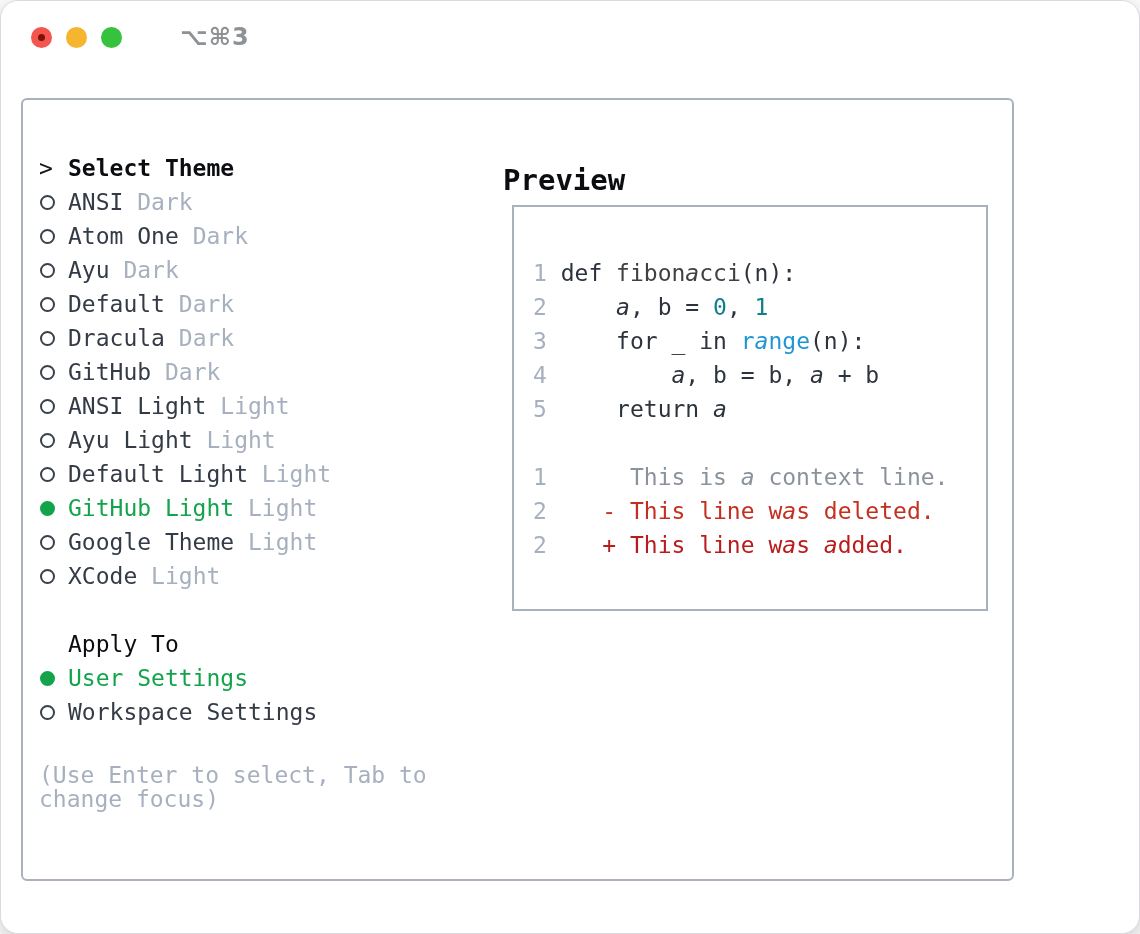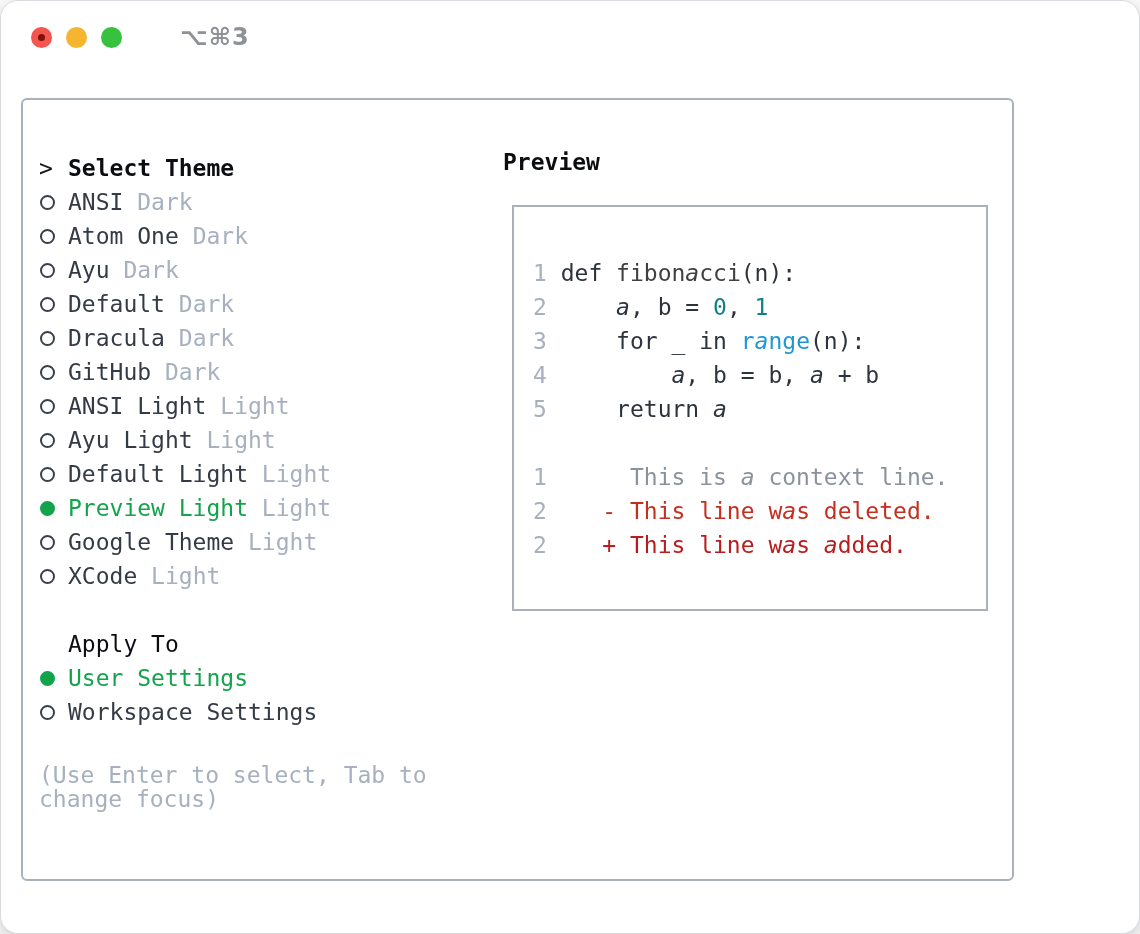--- a/index.html
+++ b/index.html
@@ -36,22 +36,22 @@
   .suffix{color:var(--muted);}
   .theme-list{position:absolute;left:16px;top:51px;}
   .apply-block{position:absolute;left:16px;top:527px;}
   .spacer{width:29px;flex:none;}
   .hint{
     position:absolute;left:16px;top:663px;width:400px;
     font-size:23px;line-height:24px;color:var(--muted);
   }
   
   .preview-heading{
-    position:absolute;left:480px;top:45px;height:34px;display:flex;align-items:center;
-    font-size:23px;font-weight:bold;color:#0b0d11;
+    position:absolute;left:480px;top:63px;height:34px;display:flex;align-items:center;
+    font-size:29px;font-weight:bold;color:#0b0d11;
   }
   .preview-box{
     position:absolute;left:489px;top:105px;width:476px;height:406px;
     border:2px solid #a9b1bc;background:#fff;
     padding:49px 0 0 19px;
   }
   .pline{display:flex;height:34px;align-items:center;font-size:23px;white-space:pre;}
   .pnum{color:var(--muted);white-space:pre;flex:none;}
   .preview-box em{font-style:oblique 11deg;}
 </style>
@@ -79,21 +79,21 @@
 
     <div class="row item"><span class="bullet"></span><span>ANSI</span><span class="suffix"> Dark</span></div>
         <div class="row item"><span class="bullet"></span><span>Atom One</span><span class="suffix"> Dark</span></div>
         <div class="row item"><span class="bullet"></span><span>Ayu</span><span class="suffix"> Dark</span></div>
         <div class="row item"><span class="bullet"></span><span>Default</span><span class="suffix"> Dark</span></div>
         <div class="row item"><span class="bullet"></span><span>Dracula</span><span class="suffix"> Dark</span></div>
         <div class="row item"><span class="bullet"></span><span>GitHub</span><span class="suffix"> Dark</span></div>
         <div class="row item"><span class="bullet"></span><span>ANSI Light</span><span class="suffix"> Light</span></div>
         <div class="row item"><span class="bullet"></span><span>Ayu Light</span><span class="suffix"> Light</span></div>
         <div class="row item"><span class="bullet"></span><span>Default Light</span><span class="suffix"> Light</span></div>
-        <div class="row item selected"><span class="bullet"></span><span>Preview Light</span><span class="suffix"> Light</span></div>
+        <div class="row item selected"><span class="bullet"></span><span>GitHub Light</span><span class="suffix"> Light</span></div>
         <div class="row item"><span class="bullet"></span><span>Google Theme</span><span class="suffix"> Light</span></div>
         <div class="row item"><span class="bullet"></span><span>XCode</span><span class="suffix"> Light</span></div>
       </div>
 
     <div class="apply-block">
       <div class="row">
         <span class="spacer"></span>
         <span class="heading" style="font-weight:normal;">Apply To</span>
       </div>
 

